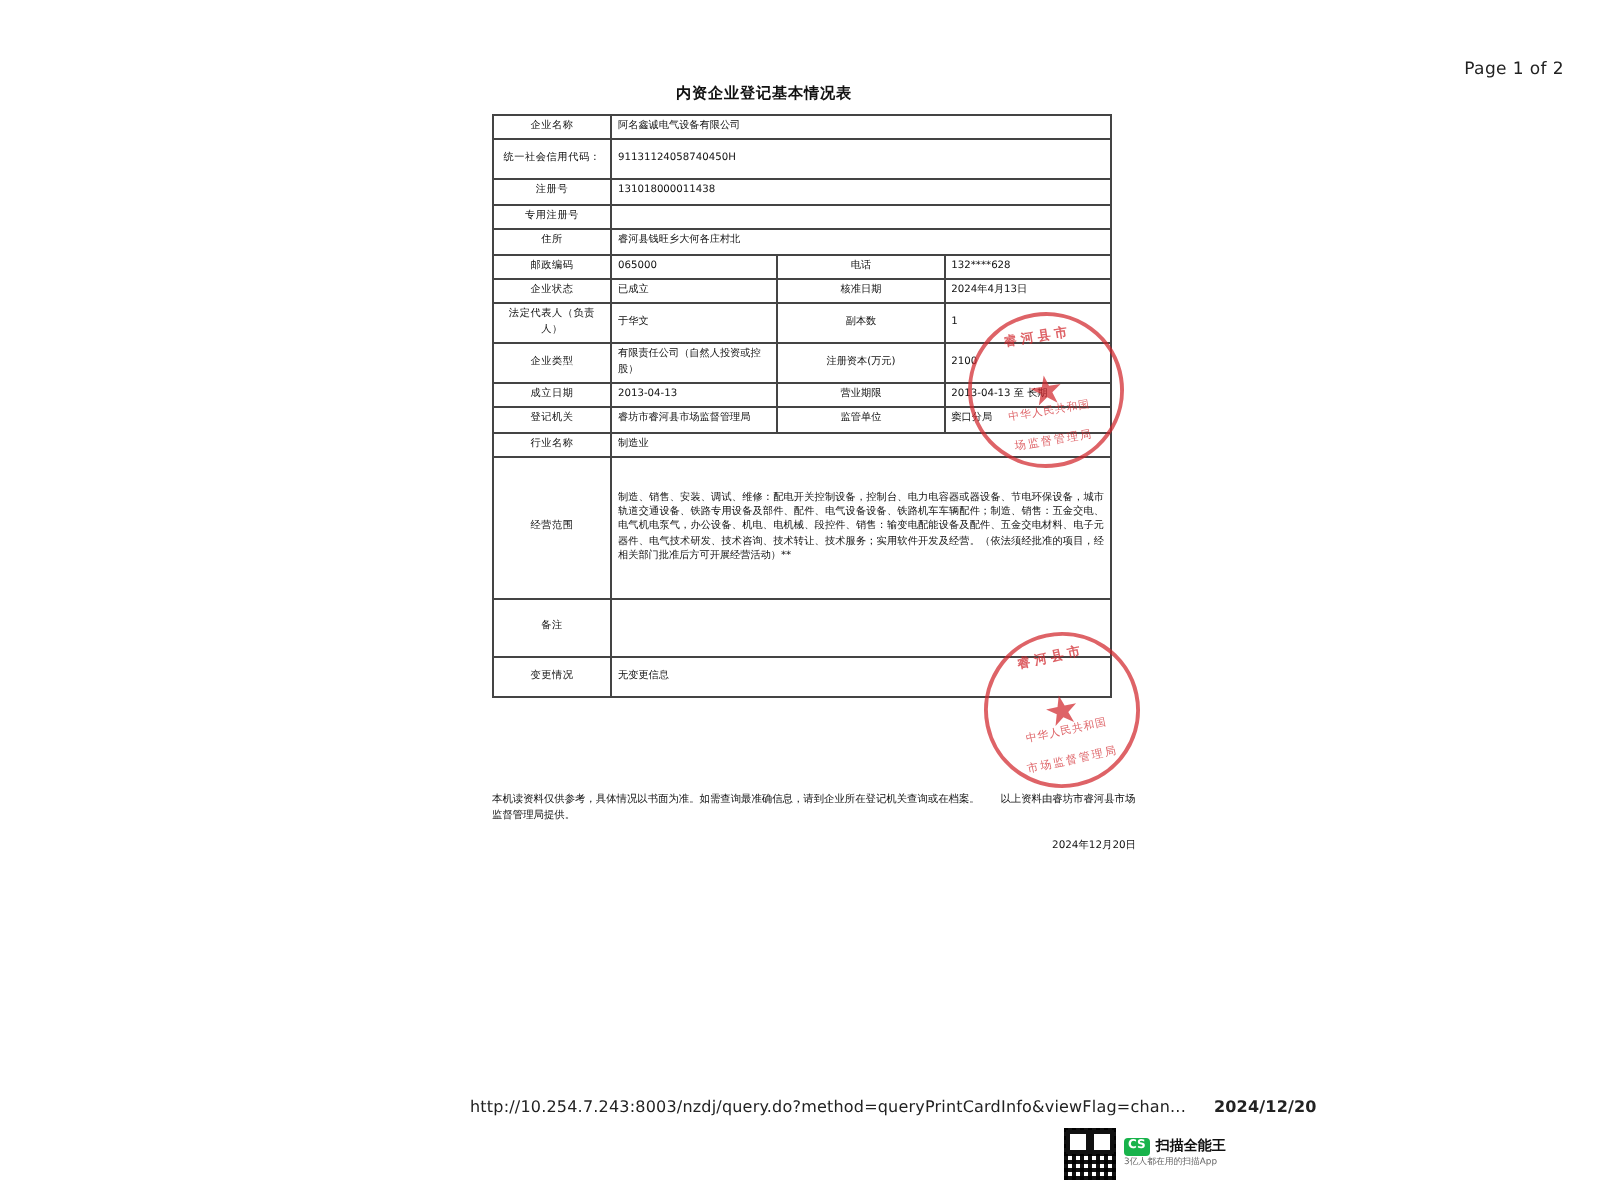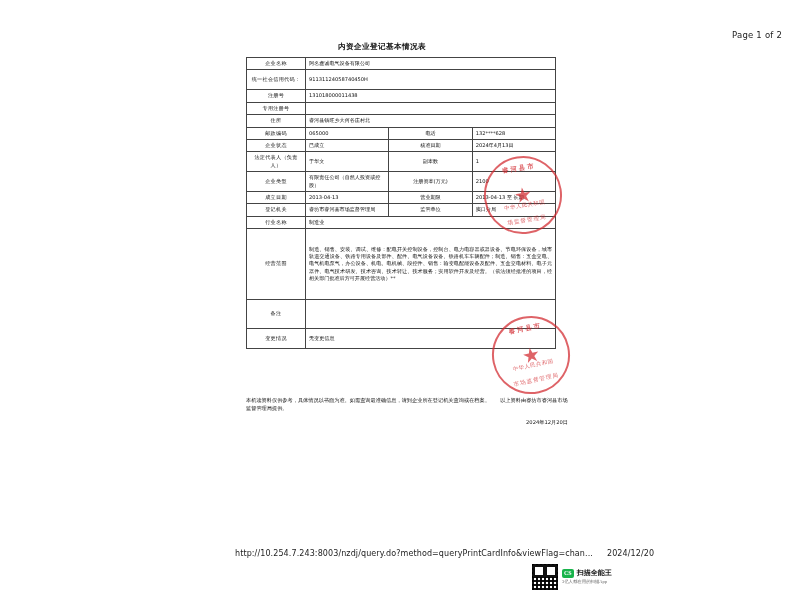--- a/index.html
+++ b/index.html
@@ -100,20 +100,21 @@
   .url-line {
     position: absolute;
     left: 235px;
     top: 549px;
     font-size: 8px;
     color: #222;
     letter-spacing: 0.1px;
   }
   .url-date {
     margin-left: 14px;
+    font-weight: bold;
   }
   
   .seal {
     position: absolute;
     border: 2.2px solid #d2282e;
     border-radius: 50%;
     color: #d2282e;
     opacity: 0.72;
   }
   .seal1 {
@@ -165,21 +166,20 @@
     letter-spacing: 0.5px;
   }
   
   .scan-wm {
     position: absolute;
     left: 532px;
     top: 564px;
     display: flex;
     align-items: center;
     gap: 4px;
-    font-family: Liberation Serif, serif;
   }
   .qr {
     width: 26px;
     height: 26px;
     background:
       repeating-linear-gradient(90deg, #111 0 2px, #fff 2px 4px),
       repeating-linear-gradient(0deg, #111 0 2px, #fff 2px 4px);
     background-blend-mode: multiply;
     position: relative;
   }

